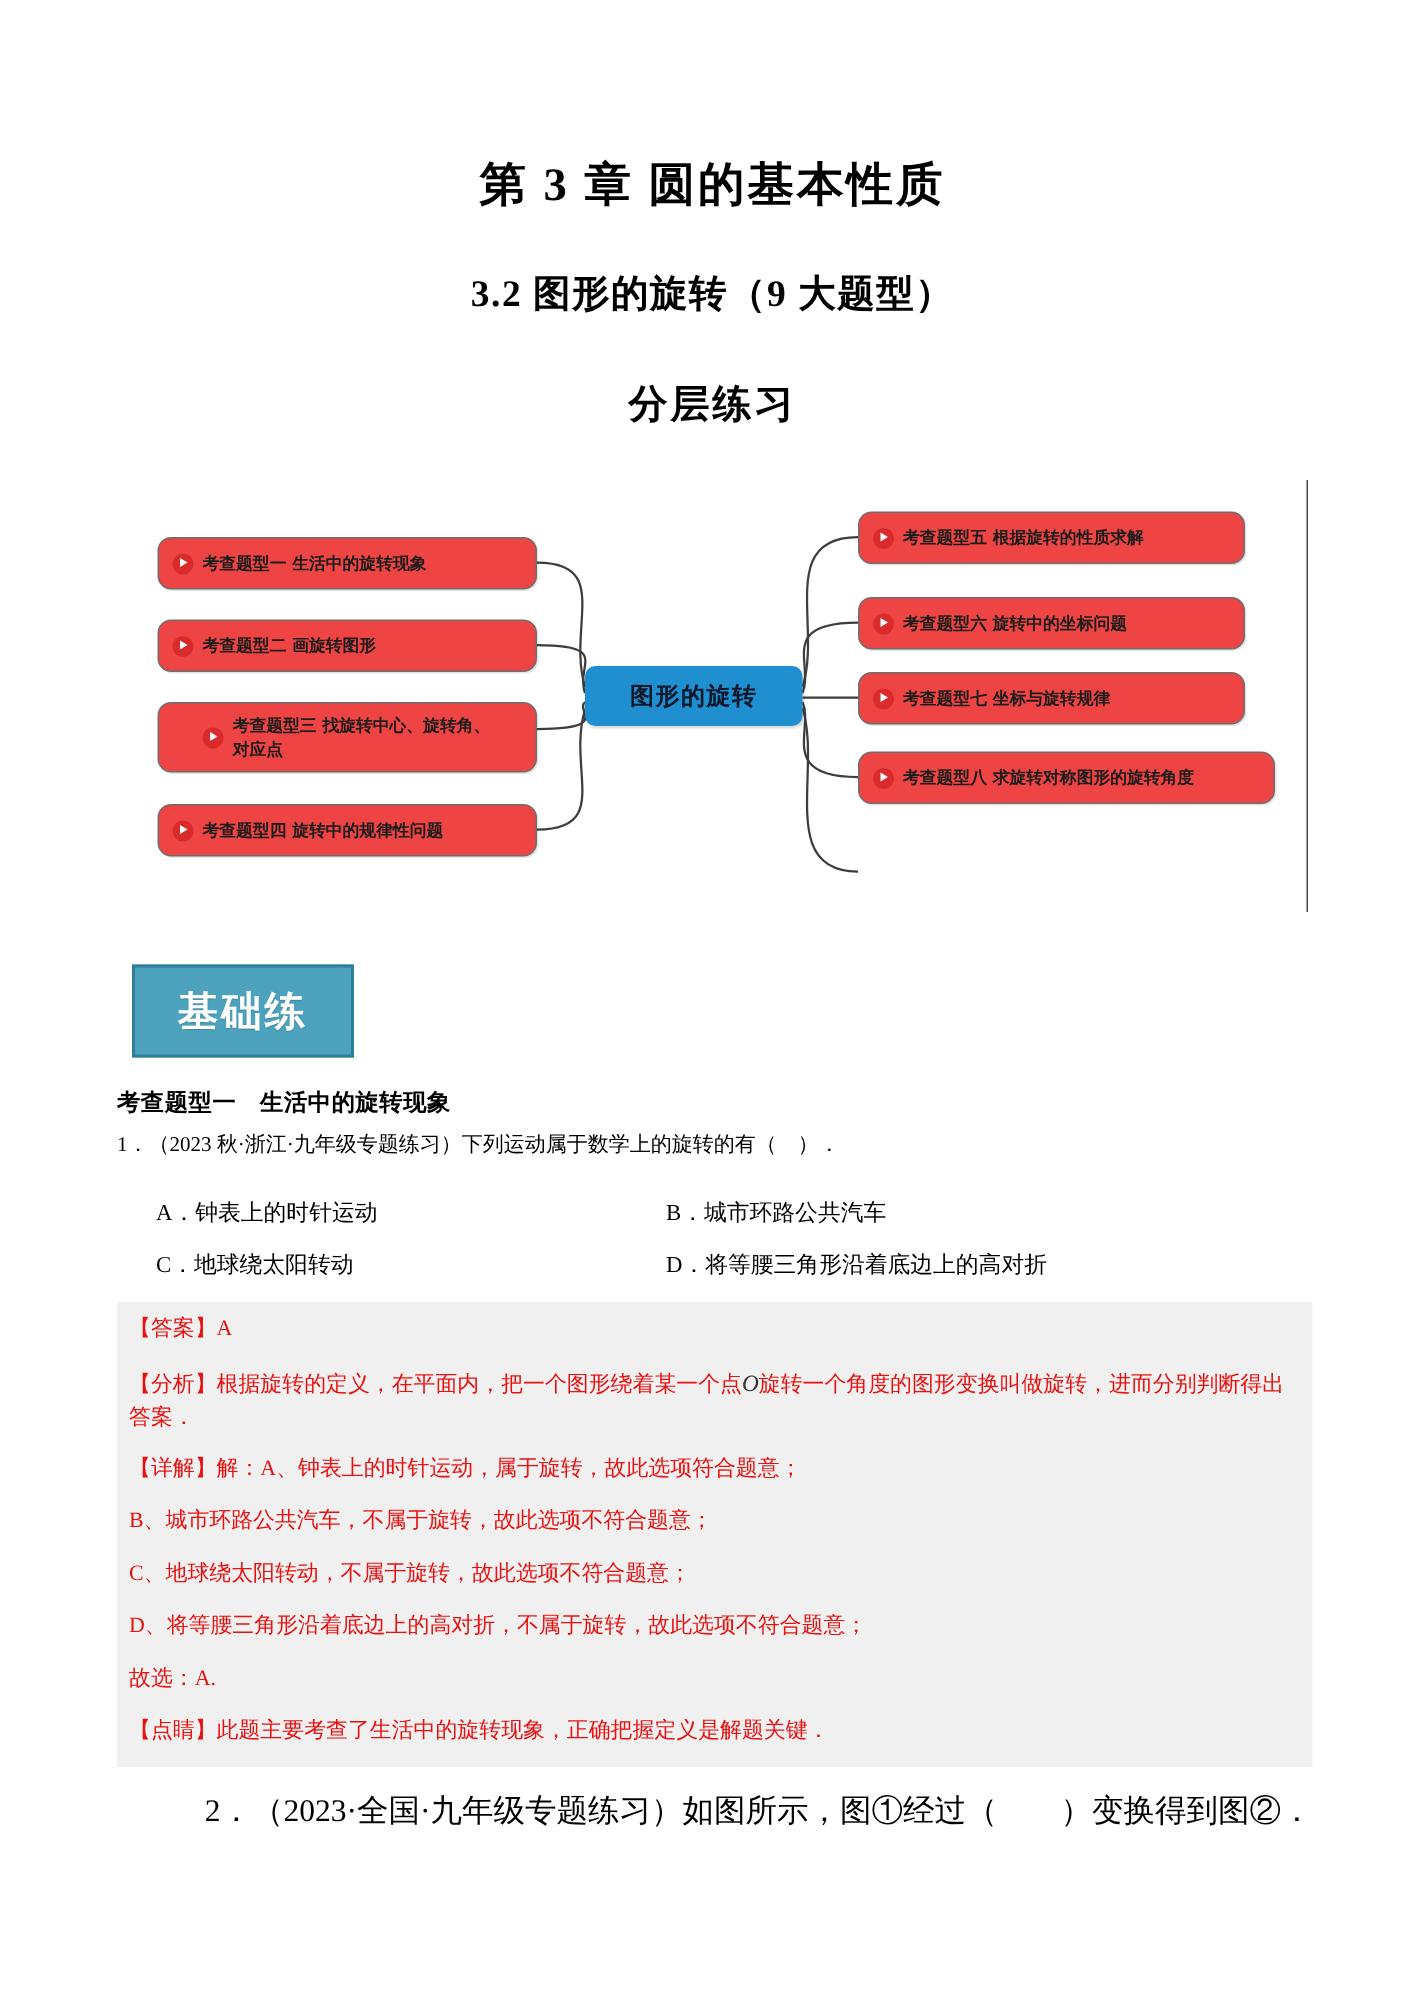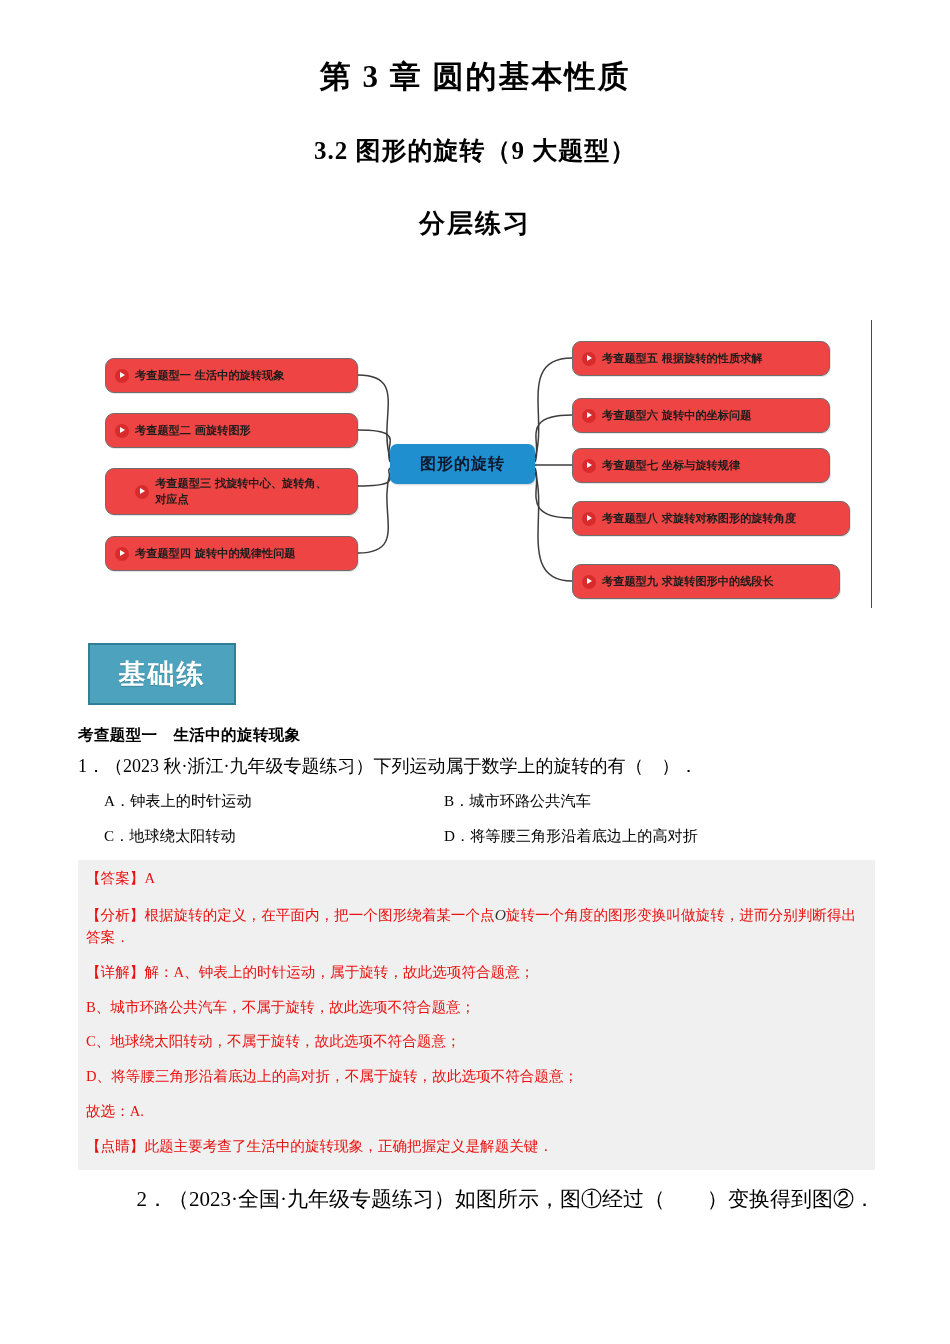--- a/index.html
+++ b/index.html
@@ -24,21 +24,21 @@
   }
 
   
   .title-main {
     text-align: center;
     font-family: "Liberation Serif", "DejaVu Serif", serif;
     font-weight: bold;
     font-size: 31px;
     letter-spacing: 2px;
     margin: 0;
-    padding-top: 60px;
+    padding-top: 106px;
     line-height: 1.1;
   }
   .title-sub {
     text-align: center;
     font-family: "Liberation Serif", "DejaVu Serif", serif;
     font-weight: bold;
     font-size: 25px;
     letter-spacing: 1px;
     margin: 0;
     padding-top: 43px;
@@ -162,23 +162,23 @@
   }
   .sec-head {
     font-family: "DejaVu Sans", "Liberation Sans", sans-serif;
     font-weight: bold;
     font-size: 15.5px;
     letter-spacing: 0.4px;
     margin: 0 0 7px 0;
     color: #000;
   }
   .q-line {
-    font-size: 18px;
+    font-size: 14px;
     line-height: 1.55;
-    margin: 0 0 8px 0;
+    margin: 0 0 22px 0;
     white-space: nowrap;
   }
   .q-num { display: inline-block; }
   .opts {
     margin: 0 0 6px 0;
     padding: 0 0 0 26px;
   }
   .opt-row {
     display: flex;
     font-size: 15.2px;
@@ -282,24 +282,20 @@
     <div class="mm-box" style="left:494px; top:130px; width:258px; height:35px;">
       <span class="mm-ico"></span>
       <span class="mm-label">考查题型七 坐标与旋转规律</span>
     </div>
 
     <div class="mm-box" style="left:494px; top:183px; width:278px; height:35px;">
       <span class="mm-ico"></span>
       <span class="mm-label">考查题型八 求旋转对称图形的旋转角度</span>
     </div>
 
-    <div class="mm-box" style="left:494px; top:246px; width:268px; height:35px;">
-      <span class="mm-ico"></span>
-      <span class="mm-label">考查题型九 求旋转图形中的线段长</span>
-    </div>
 
     <div class="mm-rule"></div>
   </div>
 
   <div class="badge">
     <span>基础练</span>
   </div>
 
   <div class="content">
 

